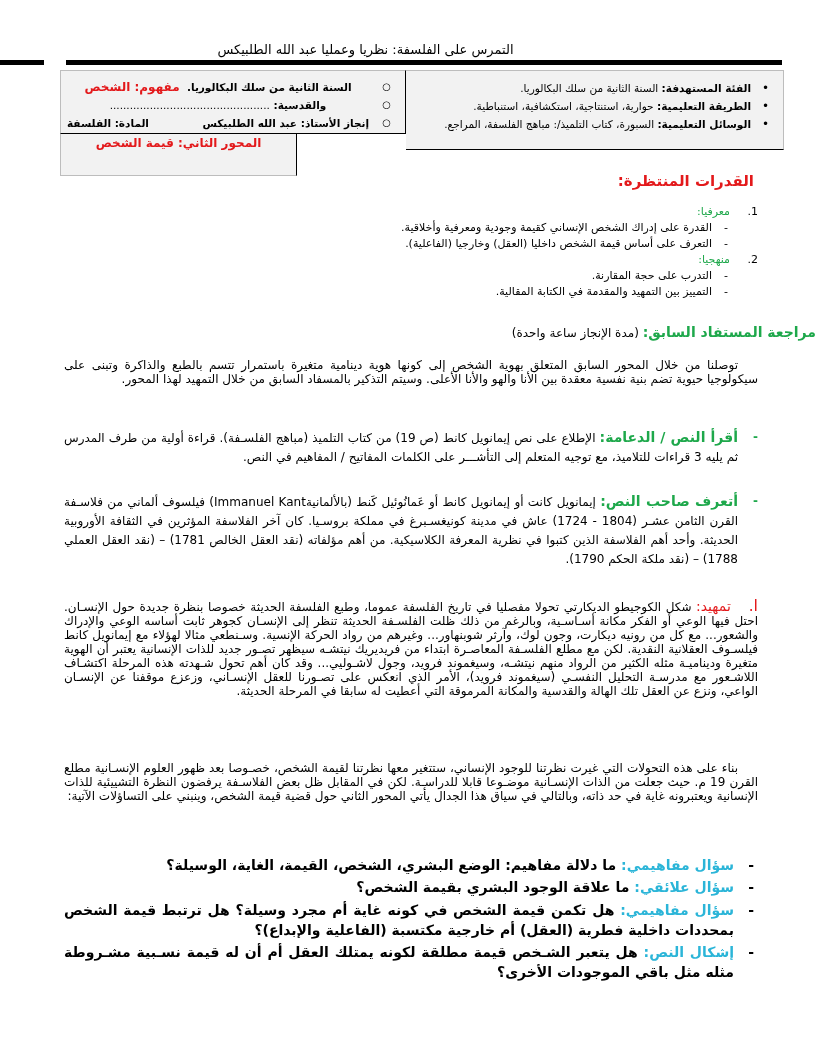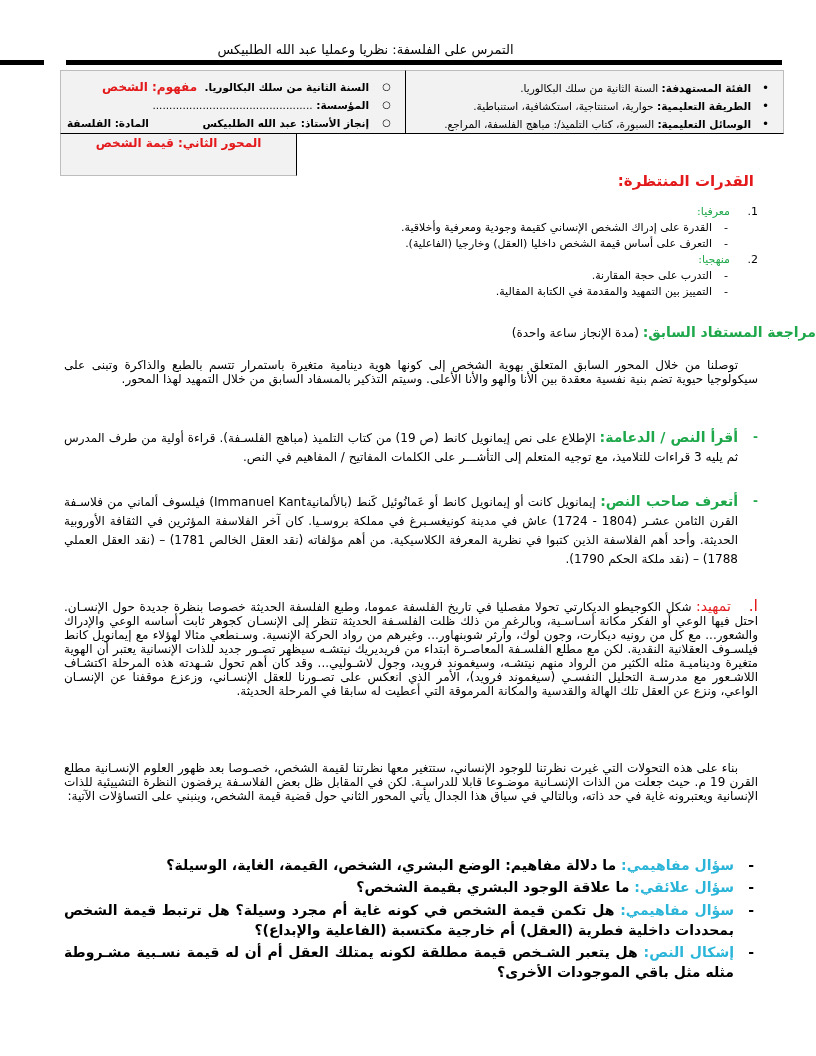--- a/index.html
+++ b/index.html
@@ -4,22 +4,22 @@
 <style>
   html, body { margin:0; padding:0; background:#ffffff; }
   body { width:816px; height:1056px; position:relative; overflow:hidden; font-family:"DejaVu Sans", sans-serif; color:#000; }
   .page { position:absolute; left:0; top:0; width:816px; height:1056px; }
   .header-title { position:absolute; top:42px; left:0; width:731px; text-align:center; font-size:13px; direction:rtl; }
   .rule-left { position:absolute; top:60px; left:0; width:44px; height:5px; background:#000; }
   .rule-main { position:absolute; top:60px; left:66px; width:716px; height:5px; background:#000; }
 
   .info-table { position:absolute; top:70px; left:60px; width:724px; direction:rtl; }
   .cell { position:absolute; background:#f2f2f2; box-sizing:border-box; }
-  .cell-right { right:0; top:0; width:378px; height:64px; border:1px solid #bdbdbd; border-bottom:1.5px solid #000; border-left:none; }
-  .cell-left { left:0; top:0; width:346px; height:64px; border:1px solid #bdbdbd; border-bottom:1.5px solid #000; border-right:1px solid #000; }
+  .cell-right { right:0; top:0; width:378px; height:80px; border:1px solid #bdbdbd; border-bottom:1.5px solid #000; border-left:none; }
+  .cell-left { left:0; top:0; width:346px; height:64px; border:1px solid #bdbdbd; border-bottom:1.5px solid #000; border-right:1px solid #000;text-align:center; }
   .cell-axis { left:0; top:64px; width:237px; height:42px; border:1px solid #bdbdbd; border-top:none; border-right:1.5px solid #000; }
   .cell ul { margin:0; padding:0; list-style:none; }
   .cell li { font-size:10.5px; line-height:18px; position:relative; white-space:nowrap; }
   .cell-right ul { padding:8px 14px 0 0; }
   .cell-right li { padding-right:18px; }
   .cell-right li::before { content:"•"; position:absolute; right:0; top:0; font-size:12px; }
   .cell-left ul { padding:7px 14px 0 6px; }
   .cell-left li { padding-right:22px; font-weight:bold; }
   .cell-left li::before { content:"○"; position:absolute; right:0; top:0; font-size:10px; font-weight:normal; }
   .b { font-weight:bold; }
@@ -72,21 +72,21 @@
     <div class="cell cell-right">
       <ul>
         <li><span class="b">الفئة المستهدفة:</span><span> السنة الثانية من سلك البكالوريا.</span></li>
         <li><span class="b">الطريقة التعليمية:</span><span> حوارية، استنتاجية، استكشافية، استنباطية.</span></li>
         <li><span class="b">الوسائل التعليمية:</span><span> السبورة، كتاب التلميذ/: مباهج الفلسفة، المراجع.</span></li>
       </ul>
     </div>
     <div class="cell cell-left">
       <ul>
         <li><span>السنة الثانية من سلك البكالوريا.</span>&nbsp; <span class="red" style="font-size:12px">مفهوم: الشخص</span></li>
-        <li><span>المؤسسة:</span> <span class="dots">................................................</span></li>
+        <li><span>والقدسية:</span> <span class="dots">................................................</span></li>
         <li>
             <div class="row-split">
               <span>إنجاز الأستاذ: عبد الله الطلبيكس</span>
               <span>المادة: الفلسفة</span>
             </div>
           </li>
       </ul>
     </div>
     <div class="cell cell-axis">
       <div class="axis-title red">المحور الثاني: قيمة الشخص</div>

